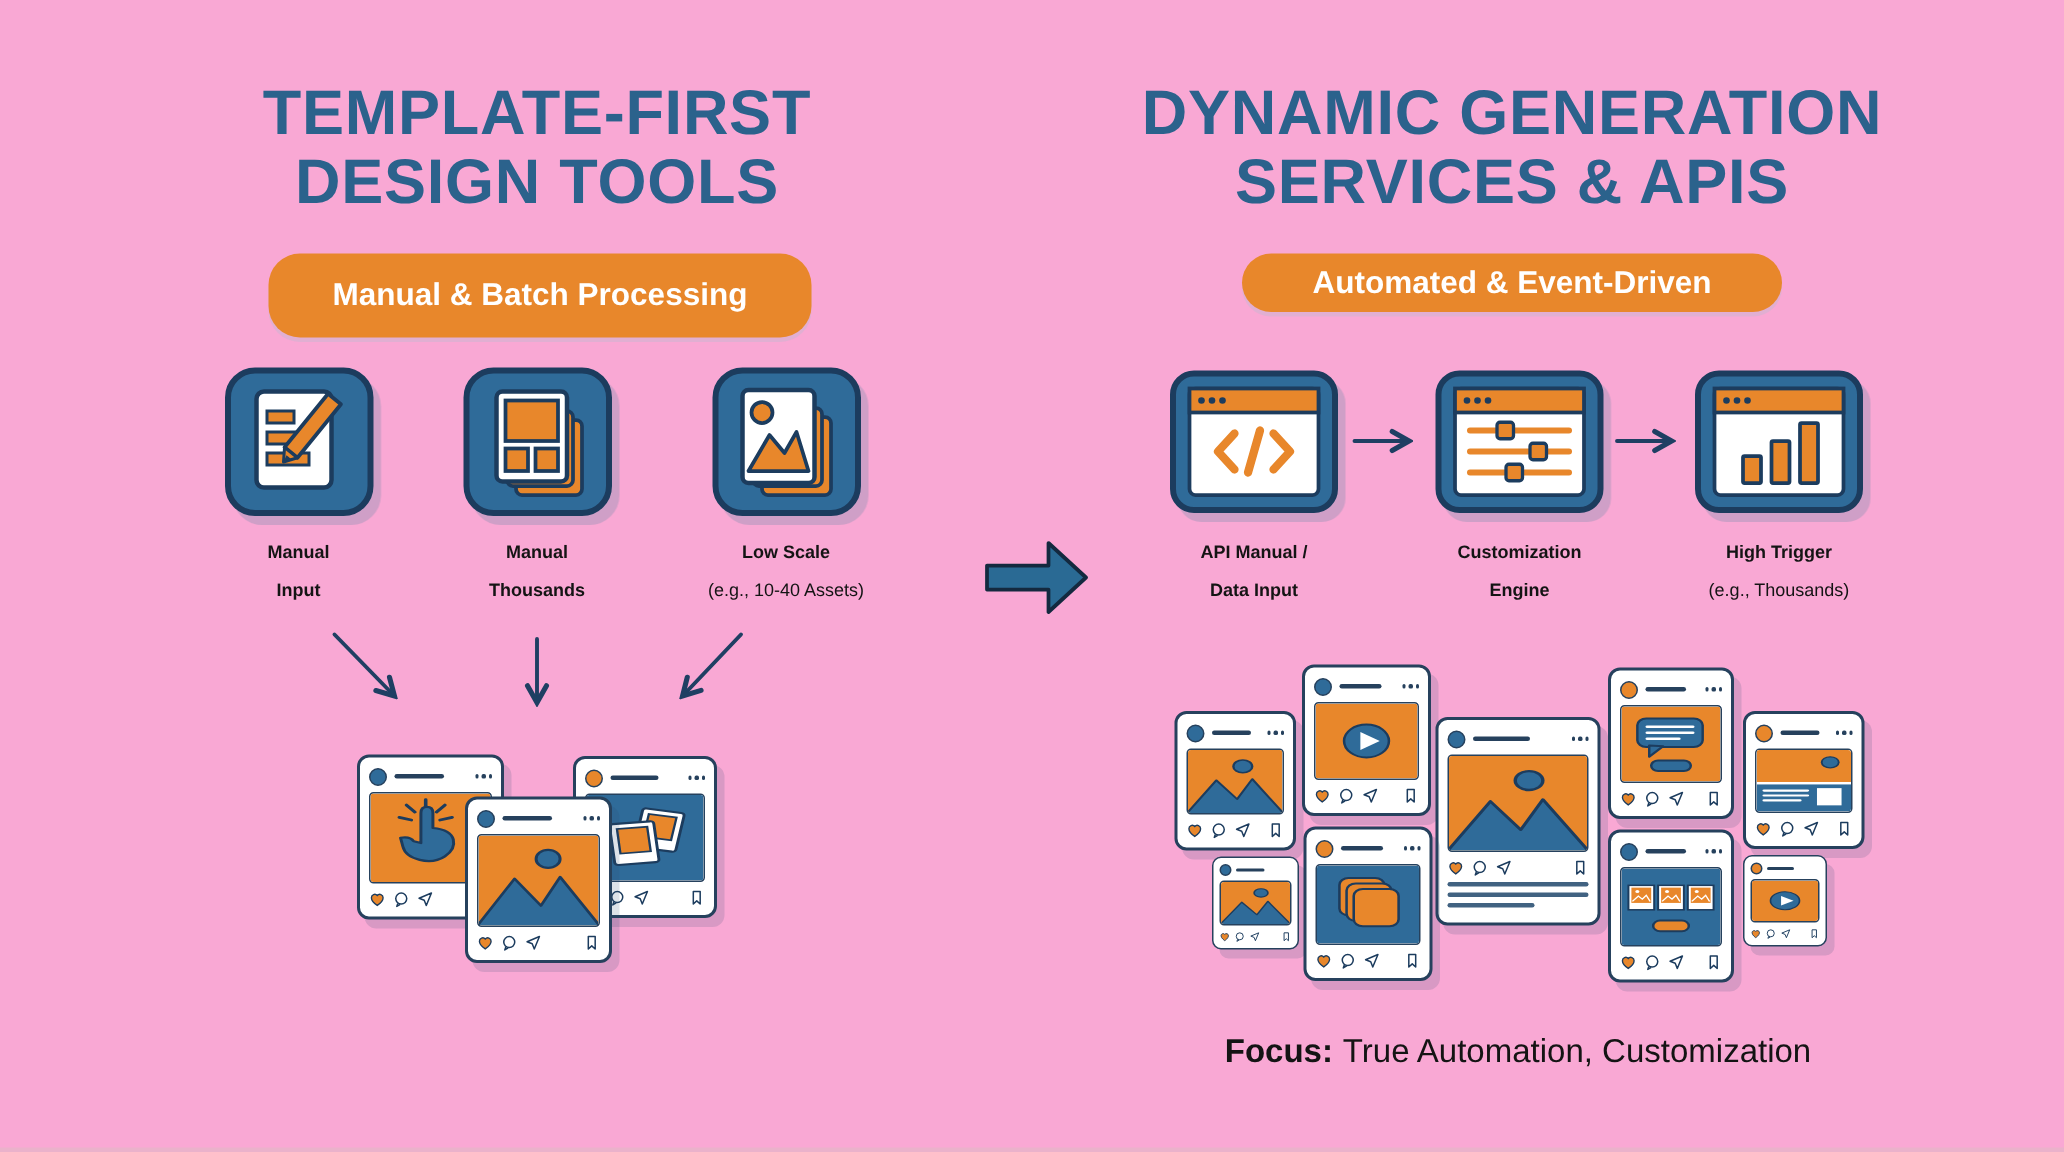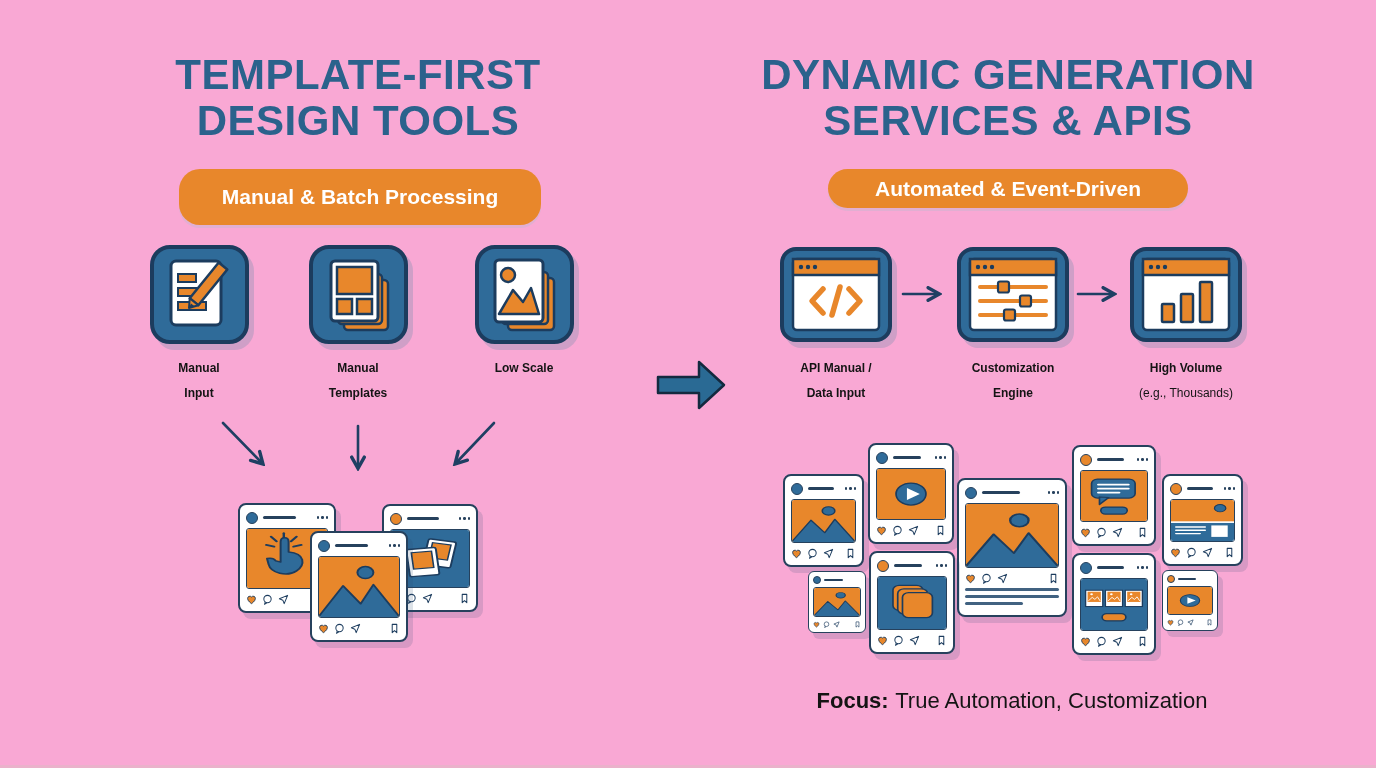--- a/index.html
+++ b/index.html
@@ -77,36 +77,37 @@
     <rect x="30" y="30" width="44" height="50" rx="4"></rect>
           </g>
     <rect x="23" y="17" width="47" height="60" rx="4" fill="#fff" stroke="#1C3C5E" stroke-width="3"></rect>
     <rect x="29" y="23" width="35" height="27" fill="#E8872B" stroke="#1C3C5E" stroke-width="2.5"></rect>
     <rect x="29" y="55" width="15" height="15" fill="#E8872B" stroke="#1C3C5E" stroke-width="2.5"></rect>
     <rect x="49" y="55" width="15" height="15" fill="#E8872B" stroke="#1C3C5E" stroke-width="2.5"></rect>
         </svg>
       </div>
       <div class="feature-label" style="left: 208px; top: 356px; width: 300px;">
         <div>Manual</div>
-        <div>Templates</div>
+        <div>Thousands</div>
       </div>
       <div class="feature-icon" style="left: 473.5px; top: 244px; width: 101px; height: 101px;">
         <svg width="101" height="101" viewBox="0 0 101 101">
     <rect x="3" y="3" width="95" height="95" rx="18" fill="#2F6B99" stroke="#1C3C5E" stroke-width="4"></rect>
           <g fill="#E8872B" stroke="#1C3C5E" stroke-width="2.5">
             <rect x="34" y="34" width="46" height="52" rx="4"></rect>
     <rect x="28" y="28" width="46" height="52" rx="4"></rect>
           </g>
     <rect x="21" y="16" width="48" height="62" rx="4" fill="#fff" stroke="#1C3C5E" stroke-width="3"></rect>
     <circle cx="34" cy="31" r="7" fill="#E8872B" stroke="#1C3C5E" stroke-width="2.5"></circle>
     <path d="M25,70 L39,46 L49,58 L57,44 L65,70 Z" fill="#E8872B" stroke="#1C3C5E" stroke-width="2.5" stroke-linejoin="round"></path>
         </svg>
       </div>
       <div class="feature-label" style="left: 374px; top: 356px; width: 300px;">
         <div>Low Scale</div>
+        <div class="reg">(e.g., 10-40 Assets)</div>
       </div>
     </div>
   <div id="left-cluster">
       <div class="post-card" style="left: 238px; top: 503px; width: 98px; height: 110px; z-index: 1;">
         <div class="pc-header">
          <span class="pc-avatar" style="background:#2F6B99"></span>
          <span class="pc-line"></span>
          <span class="pc-dots">
             <i></i>
             <i></i>
@@ -301,21 +302,21 @@
           <circle cx="29" cy="21" r="2.2" fill="#1C3C5E"></circle>
     <circle cx="36" cy="21" r="2.2" fill="#1C3C5E"></circle>
           <g fill="#E8872B" stroke="#1C3C5E" stroke-width="2.5">
             <rect x="33" y="58" width="12" height="18" rx="1"></rect>
     <rect x="52" y="48" width="12" height="28" rx="1"></rect>
             <rect x="71" y="36" width="12" height="40" rx="1"></rect>
           </g>
         </svg>
       </div>
       <div class="feature-label" style="left: 1036px; top: 356px; width: 300px;">
-        <div>High Volume</div>
+        <div>High Trigger</div>
         <div class="reg">(e.g., Thousands)</div>
       </div>
     </div>
   <div id="right-cluster">
       <div class="post-card" style="left: 783px; top: 474px; width: 81px; height: 93px; z-index: 1;">
         <div class="pc-header">
          <span class="pc-avatar" style="background:#2F6B99"></span>
          <span class="pc-line"></span>
          <span class="pc-dots">
             <i></i>

